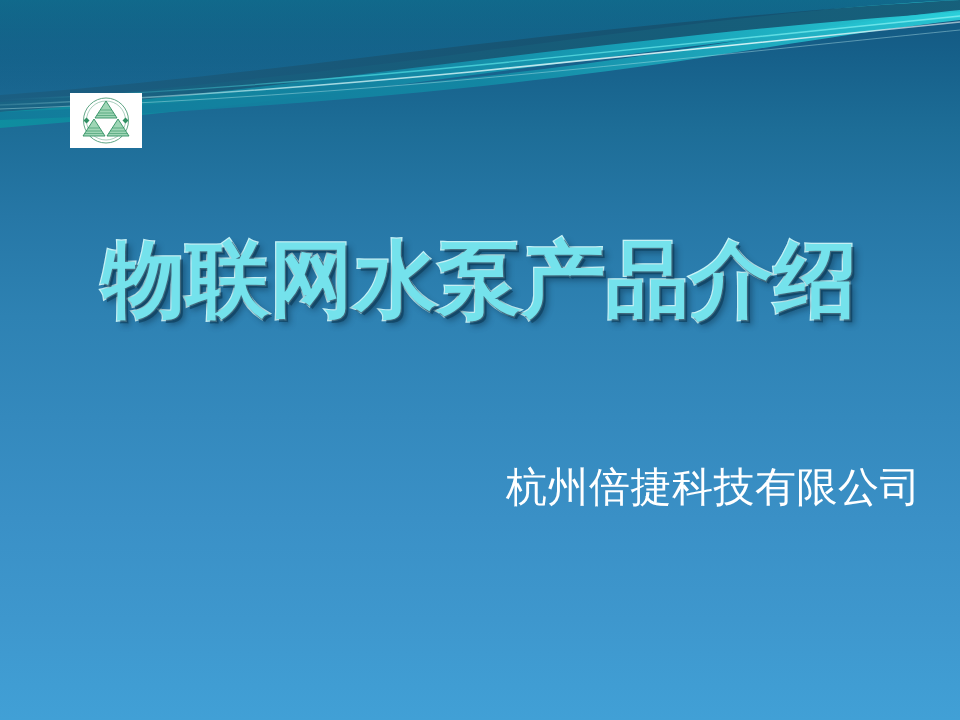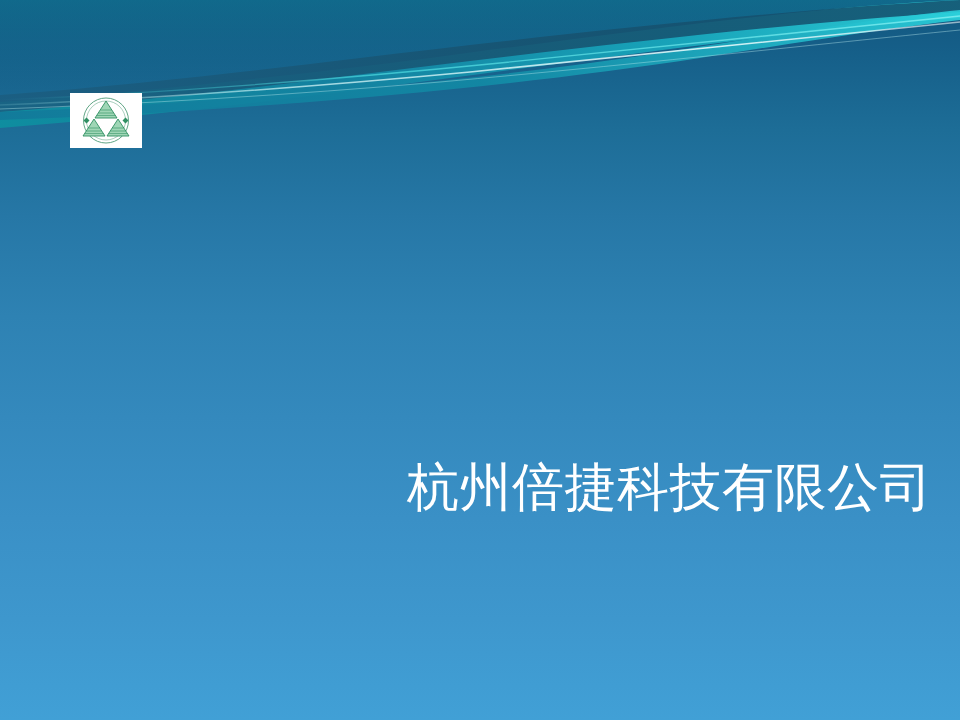--- a/index.html
+++ b/index.html
@@ -67,25 +67,25 @@
        5px 5px 6px rgba(8, 40, 64, 0.45);
     white-space: nowrap;
   }
 
   
   #subtitle {
     position: absolute;
     left: 0;
     top: 461px;
     width: 960px;
-    padding-right: 28px;
+    padding-right: 39px;
     box-sizing: border-box;
     text-align: right;
     font-family: "DejaVu Serif", "Liberation Serif", serif;
-    font-size: 52px;
+    font-size: 41px;
     line-height: 52px;
     color: #ffffff;
     letter-spacing: 0.5px;
     white-space: nowrap;
   }
 </style>
 </head>
 <body>
 
 <div id="slide">
@@ -176,16 +176,17 @@
         <polygon points="48,26 59,43 37,43" fill="#9fd6b6" stroke="#2f8f62" stroke-width="0.9"></polygon>
         <g stroke="#2f8f62" stroke-width="0.7" opacity="0.85">
           <line x1="42.5" y1="35" x2="53.5" y2="35"></line>
           <line x1="40.5" y1="38" x2="55.5" y2="38"></line>
           <line x1="38.7" y1="40.6" x2="57.3" y2="40.6"></line>
         </g>
       </g>
     </svg>
   </div>
 
+  <div id="title">物联网水泵产品介绍</div>
 
   <div id="subtitle">杭州倍捷科技有限公司</div>
 
 </div>
 
 </body></html>

